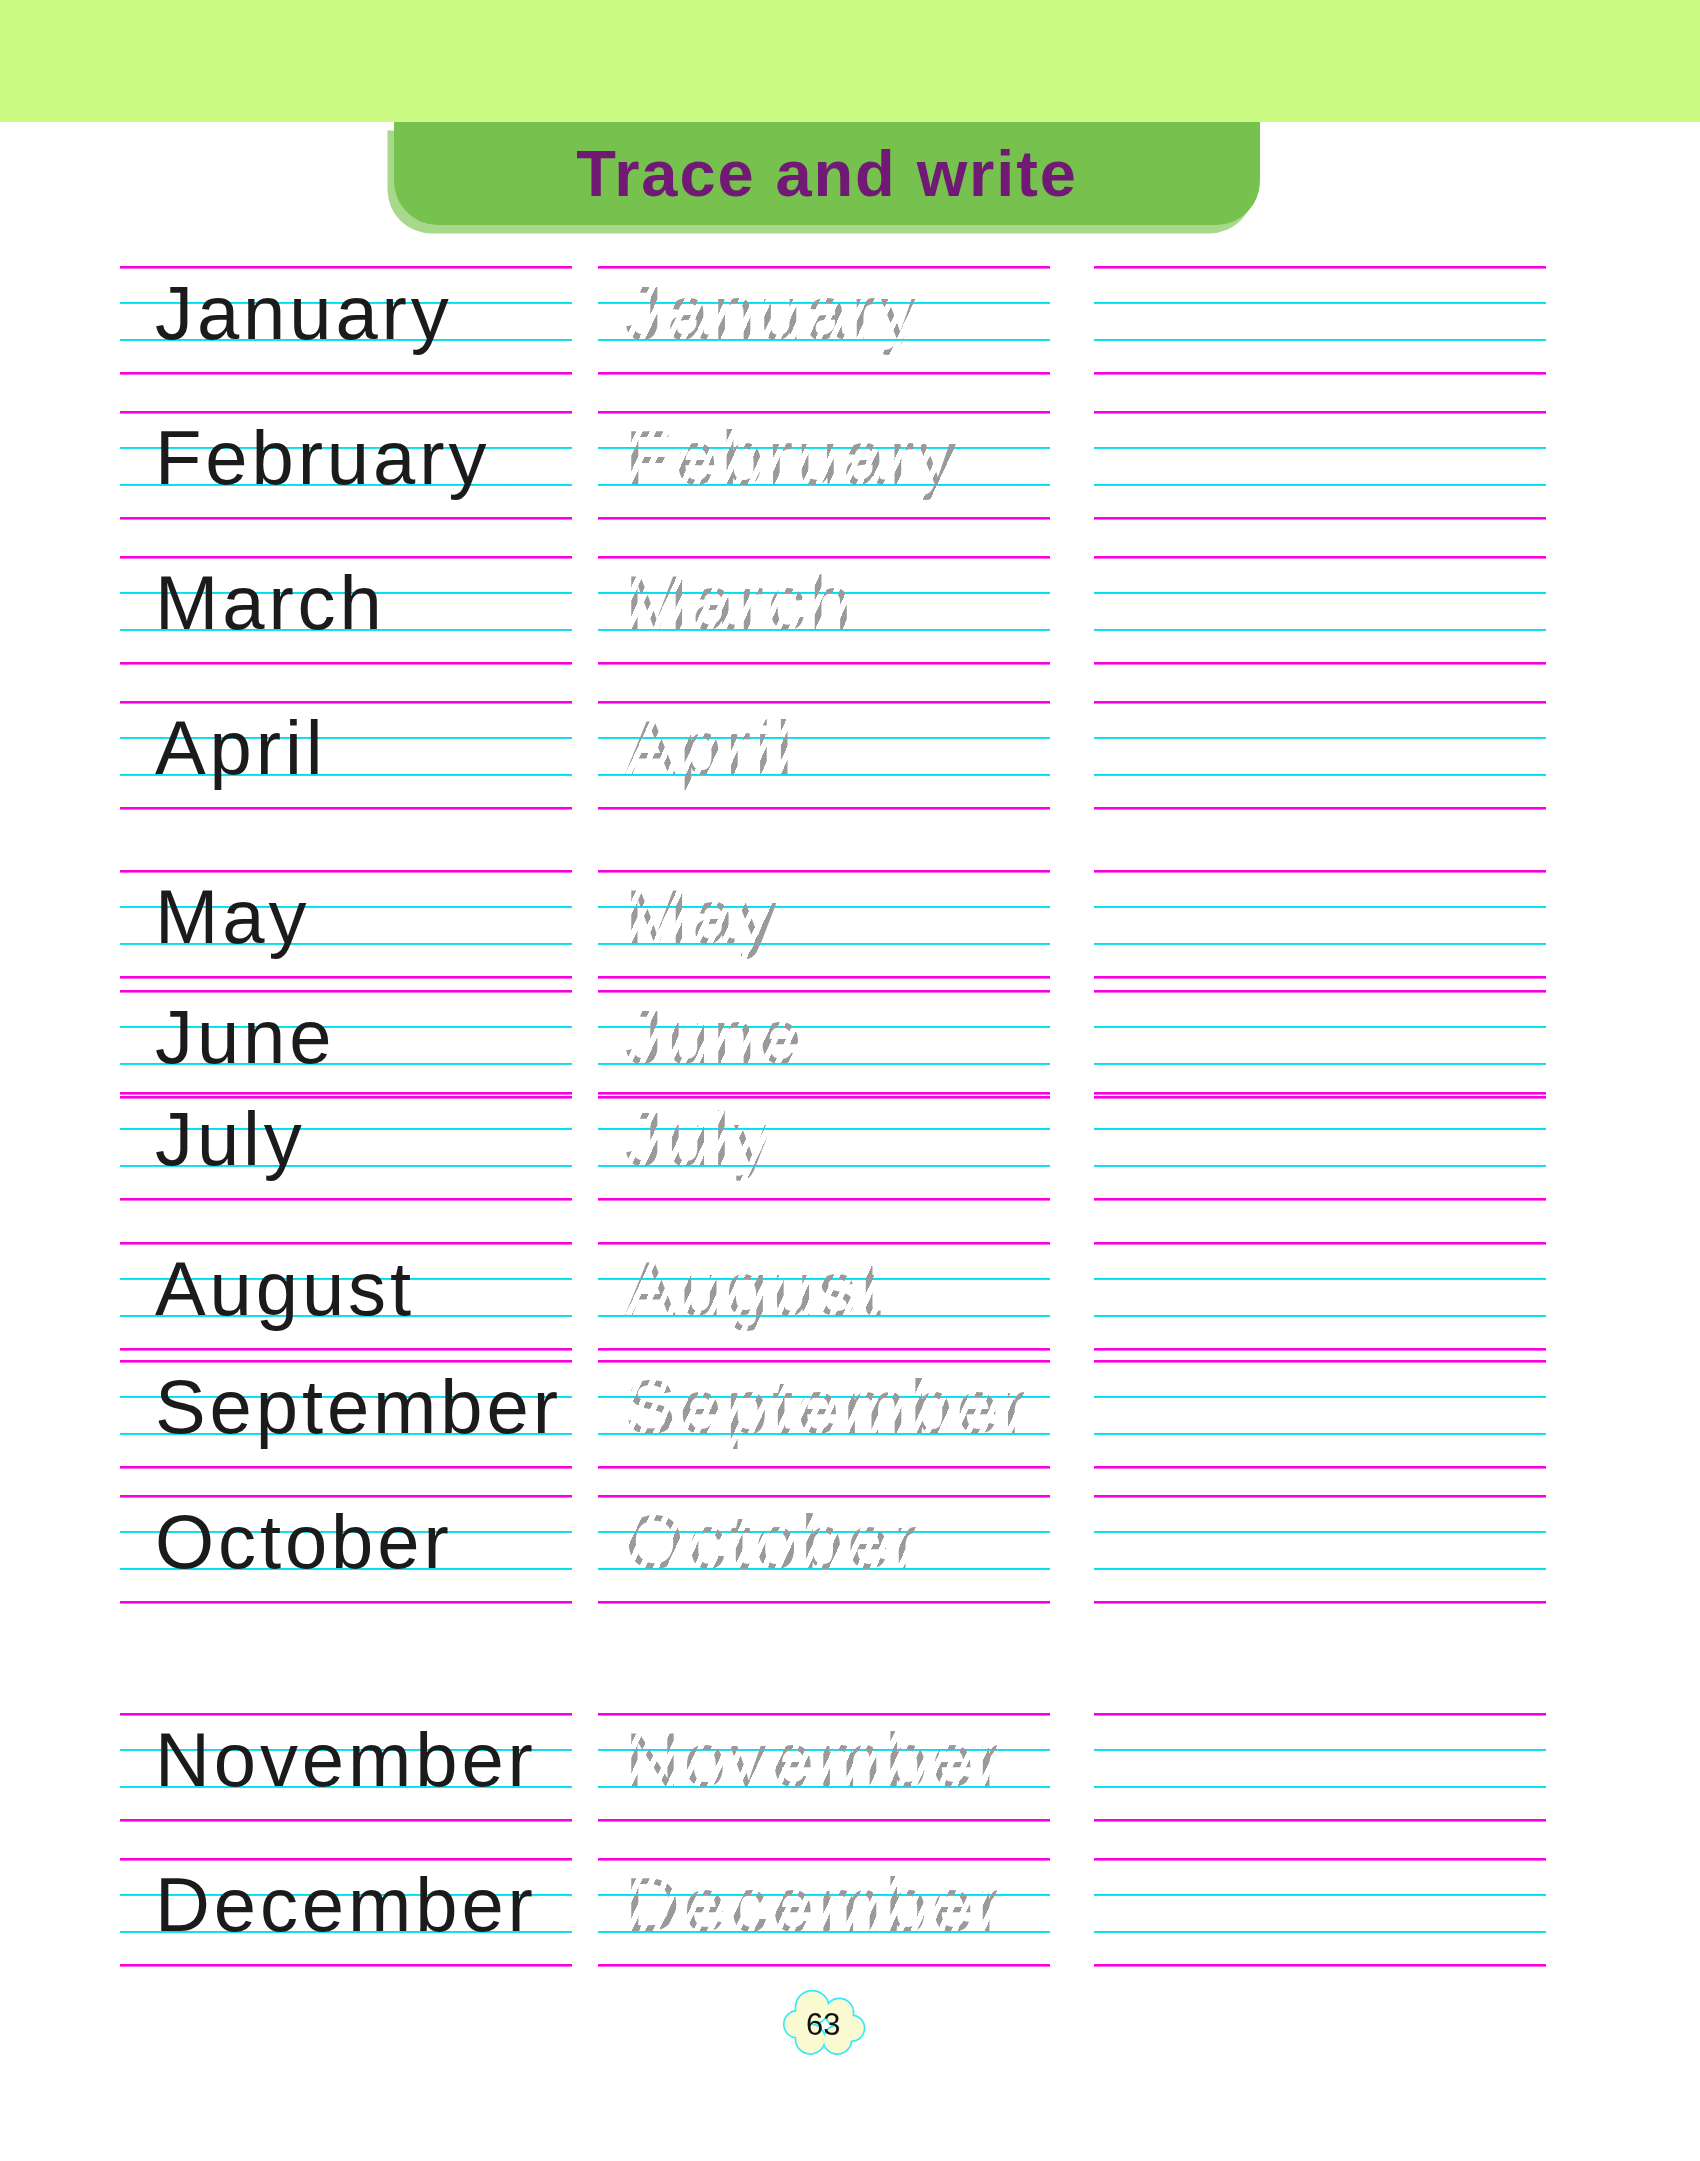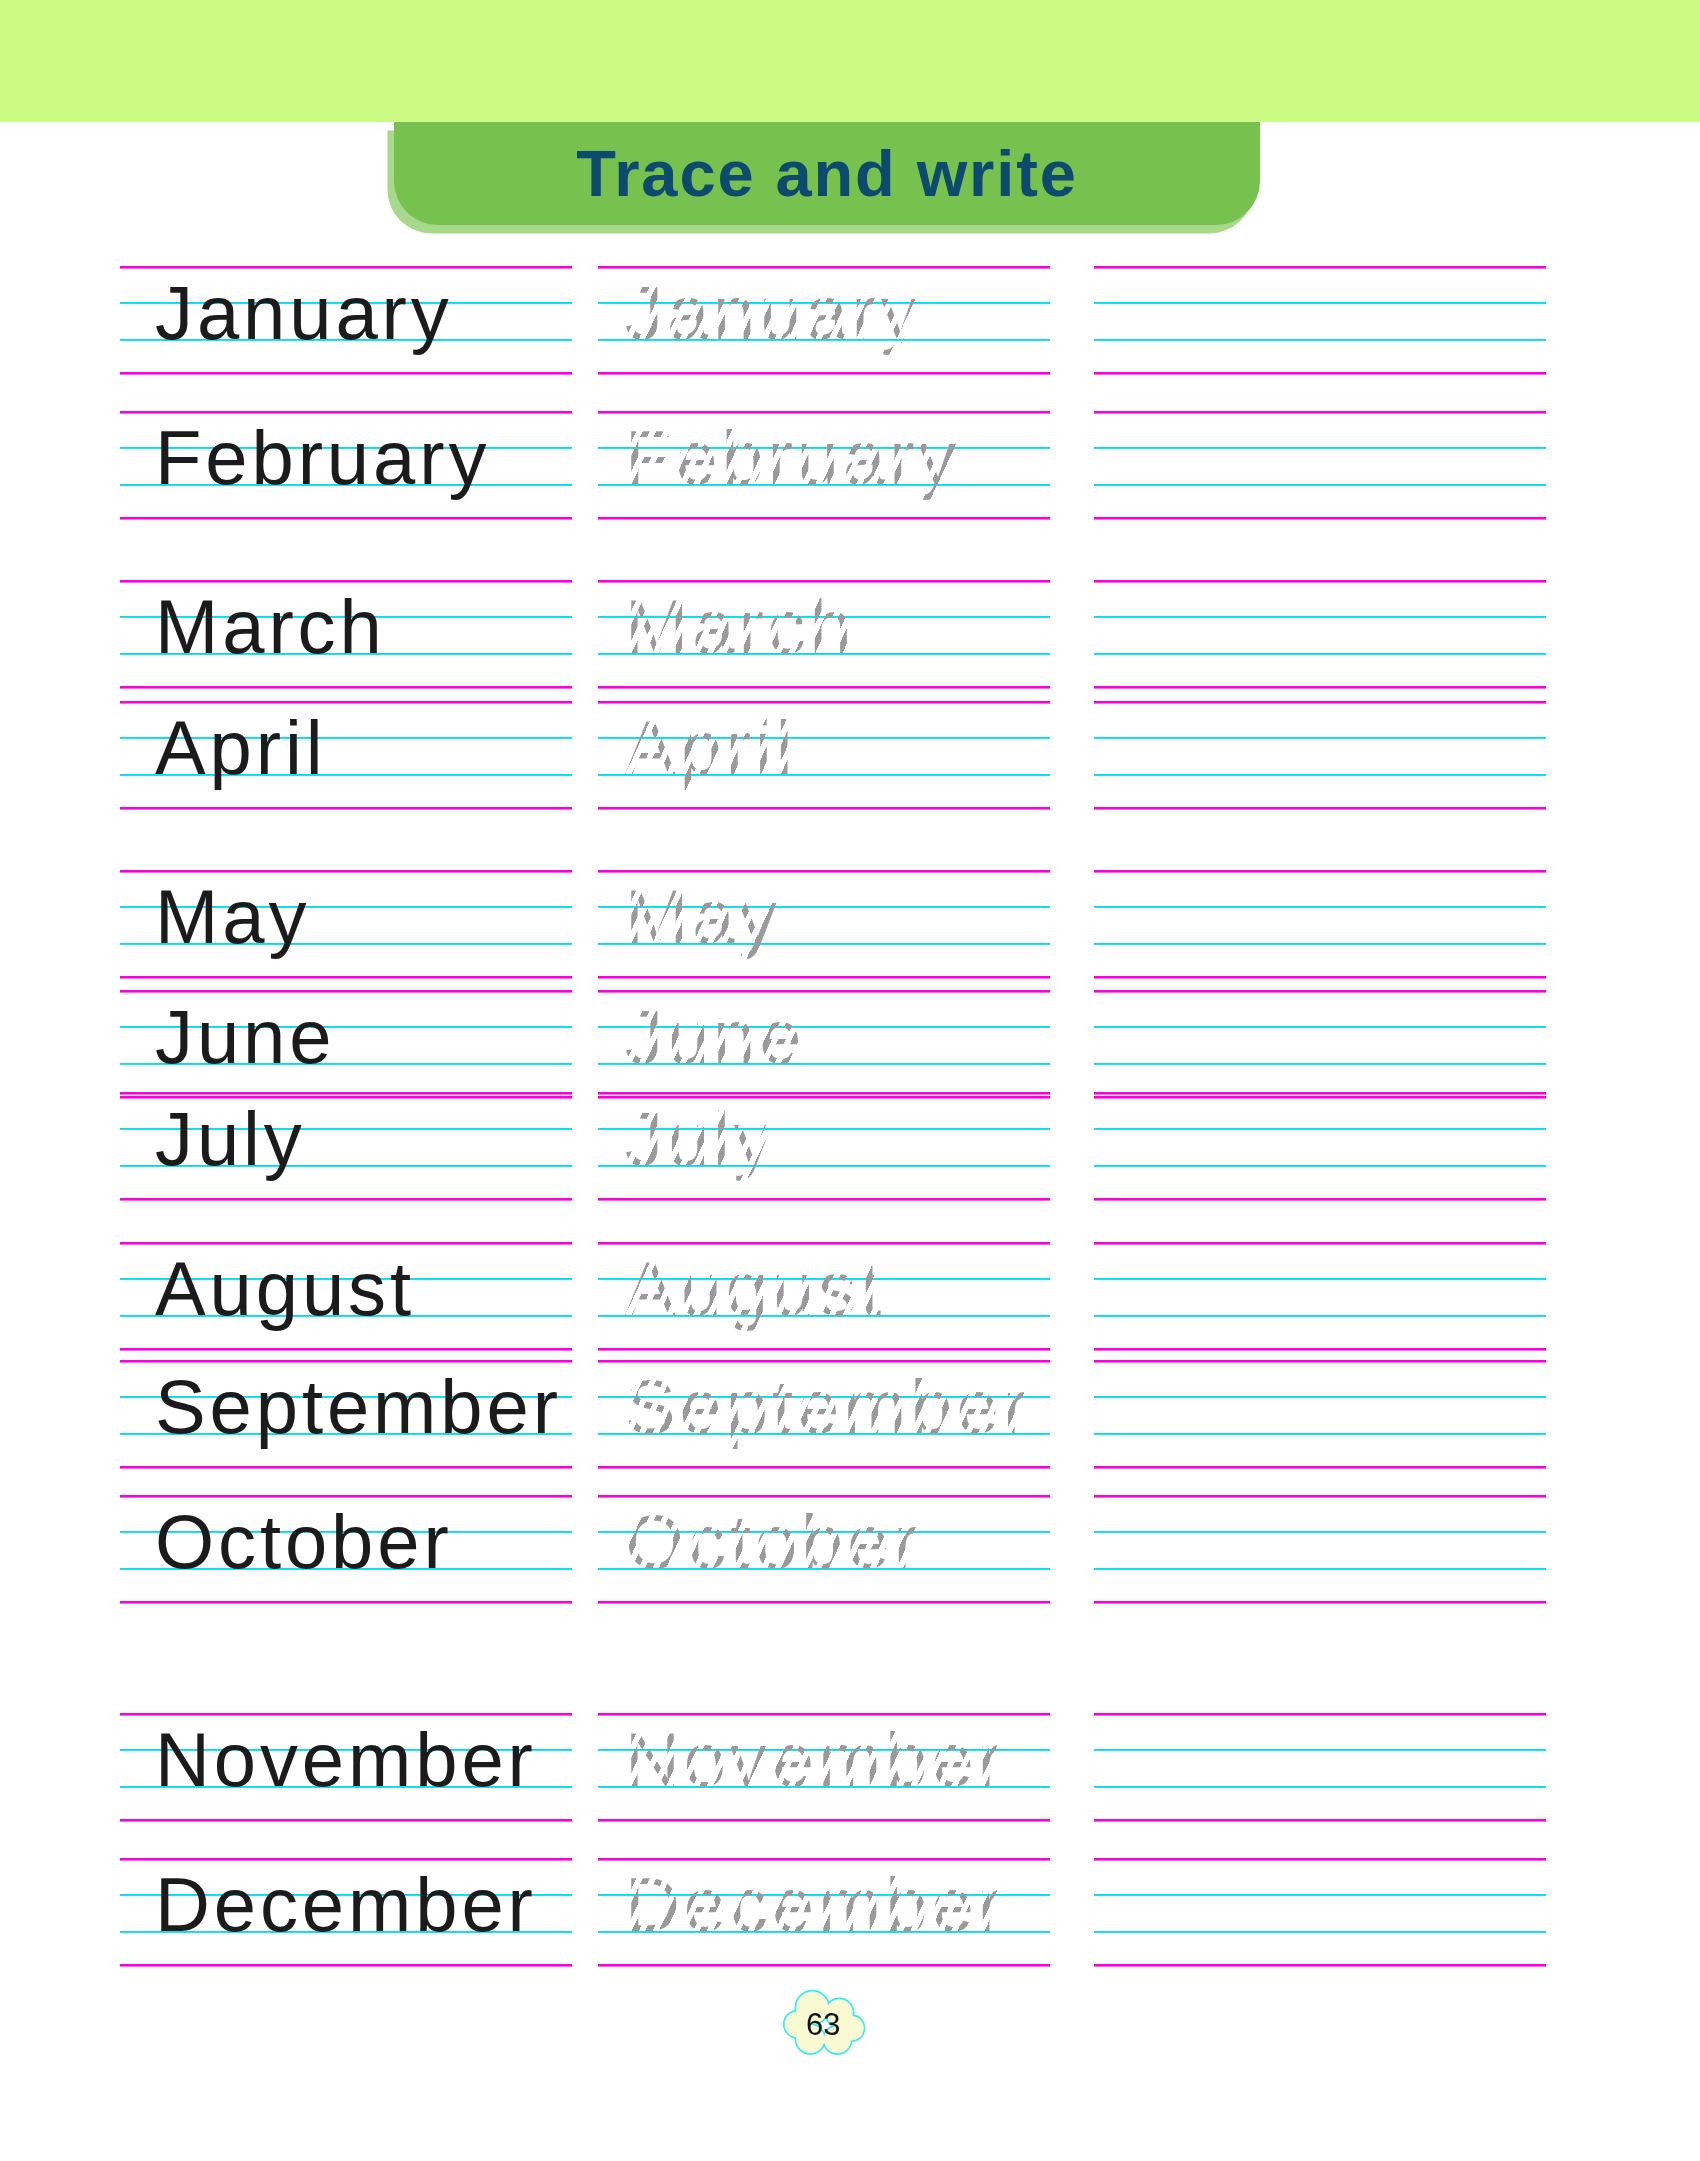--- a/index.html
+++ b/index.html
@@ -18,21 +18,21 @@
   }
   .ribbon{
     position:absolute;left:394px;top:122px;
     width:866px;height:103px;
     background:#77C14F;
     border-radius:0 0 44px 44px;
     box-shadow:-6.5px 8.4px 0 #A8D88C;
     display:flex;align-items:center;justify-content:center;
   }
   .ribbon .title{
-    color:#0c4a6e;
+    color:#701a75;
     font-size:65px;
     font-weight:bold;
     letter-spacing:1.9px;
     white-space:nowrap;
   }
 
   
   .row{
     position:absolute;left:0;width:1697px;height:109px;
   }
@@ -106,21 +106,21 @@
   </div>
   <div class="row" style="top:411px">
     <div class="col c1">
         <span class="word">February</span>
       </div>
     <div class="col c2">
         <span class="word traced">February</span>
       </div>
     <div class="col c3"></div>
   </div>
-  <div class="row" style="top:580px">
+  <div class="row" style="top:556px">
     <div class="col c1">
         <span class="word">March</span>
       </div>
     <div class="col c2">
         <span class="word traced">March</span>
       </div>
     <div class="col c3"></div>
   </div>
   <div class="row" style="top:701px">
     <div class="col c1">

